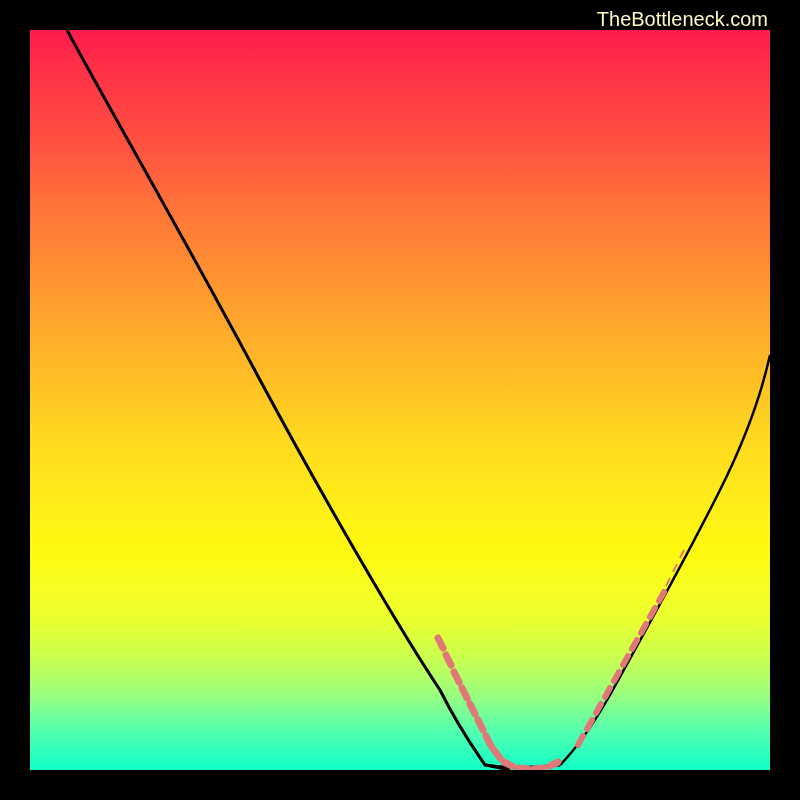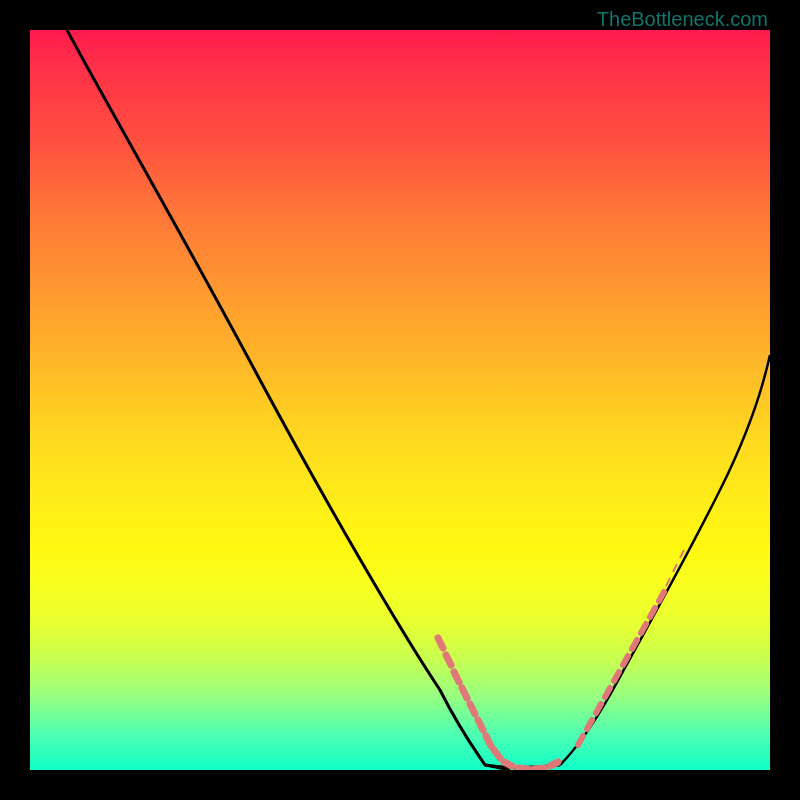--- a/index.html
+++ b/index.html
@@ -36,21 +36,21 @@
       #e8ff30 80%,
       #c8ff50 85%,
       #98ff80 90%,
       #50ffb0 95%,
       #10ffc8 100%);
   }
   .watermark {
     position: absolute;
     top: 8px;
     right: 32px;
-    color: #0f766e;
+    color: #fef9c3;
     font-family: Arial, sans-serif;
     font-size: 20px;
     font-weight: 500;
     z-index: 10;
   }
   svg.curve-layer {
     position: absolute;
     left: 30px;
     top: 30px;
     width: 740px;

